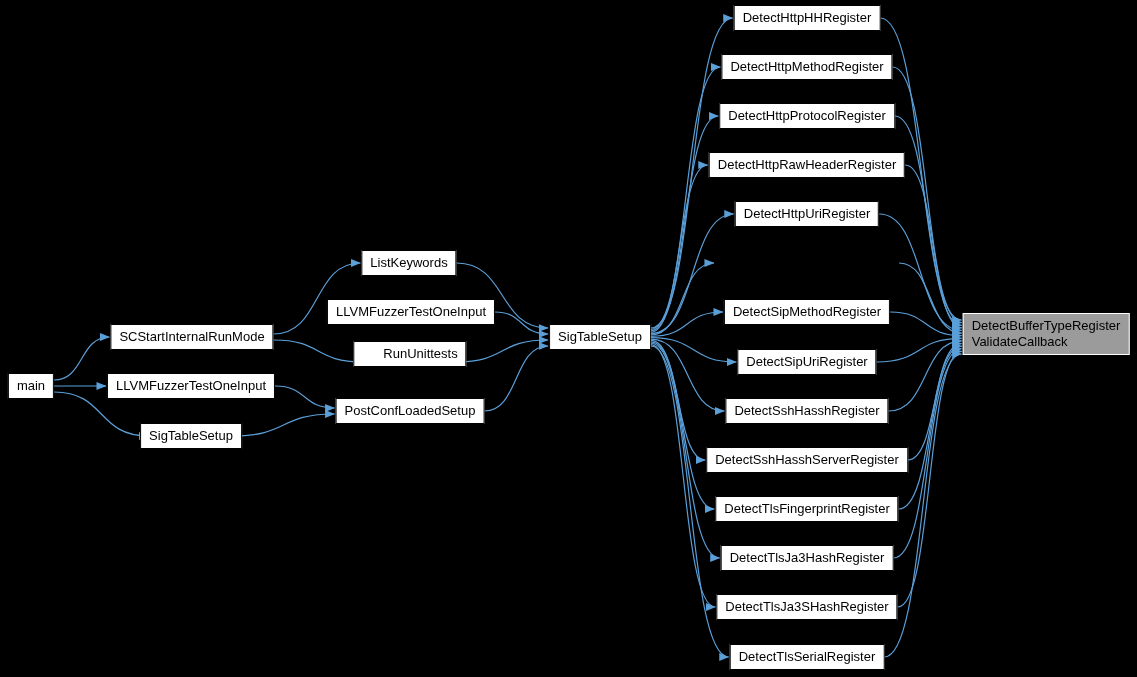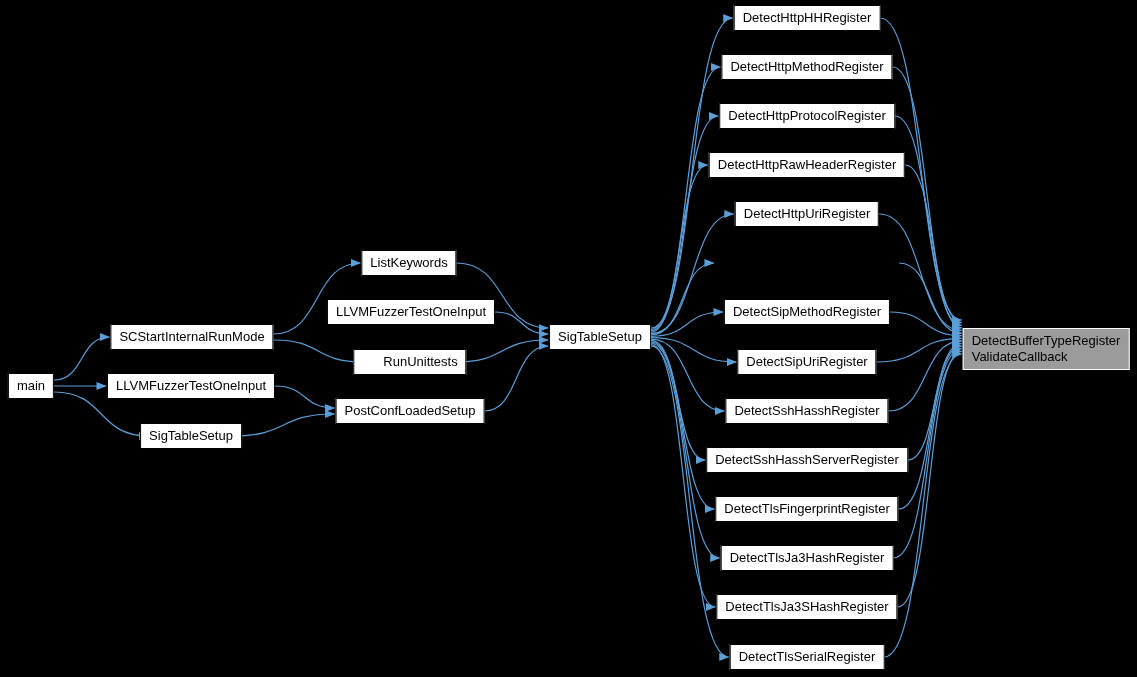--- a/index.html
+++ b/index.html
@@ -96,31 +96,31 @@
       <path d="M 893.3125 558 C 930.91875 558, 924.08125 348.7692307692308, 961.6875 348.7692307692308" class="edge" marker-end="url(#arrowhead)"></path>
       <path d="M 897.6484375 607 C 932.869921875 607, 926.466015625 351.38461538461536, 961.6875 351.38461538461536" class="edge" marker-end="url(#arrowhead)"></path>
       <path d="M 884.2734375 657 C 926.851171875 657, 919.109765625 354, 961.6875 354" class="edge" marker-end="url(#arrowhead)"></path>
     </svg>
 <div class="node" style="left: 31px; top: 386px;">main</div>
     <div class="node" style="left: 192px; top: 337px;">SCStartInternalRunMode</div>
     <div class="node" style="left: 191px; top: 386px;">LLVMFuzzerTestOneInput</div>
     <div class="node" style="left: 191px; top: 436px;">SigTableSetup</div>
     <div class="node" style="left: 409px; top: 263px;">ListKeywords</div>
     <div class="node" style="left: 411px; top: 312px;">LLVMFuzzerTestOneInput</div>
-    <div class="node" style="left: 410px; top: 362px; padding-left: 29px;">RunUnittests</div>
+    <div class="node" style="left: 410px; top: 354px; padding-left: 29px;">RunUnittests</div>
     <div class="node" style="left: 410px; top: 411px;">PostConfLoadedSetup</div>
     <div class="node" style="left: 600px; top: 337px;">SigTableSetup</div>
     <div class="node" style="left: 807px; top: 18px;">DetectHttpHHRegister</div>
     <div class="node" style="left: 807px; top: 116px;">DetectHttpProtocolRegister</div>
     <div class="node" style="left: 807px; top: 67px;">DetectHttpMethodRegister</div>
     <div class="node" style="left: 807px; top: 165px;">DetectHttpRawHeaderRegister</div>
     <div class="node" style="left: 807px; top: 214px;">DetectHttpUriRegister</div>
     <div class="node" style="left: 807px; top: 312px;">DetectSipMethodRegister</div>
     <div class="node" style="left: 807px; top: 362px;">DetectSipUriRegister</div>
     <div class="node" style="left: 807px; top: 411px;">DetectSshHasshRegister</div>
     <div class="node" style="left: 807px; top: 460px;">DetectSshHasshServerRegister</div>
     <div class="node" style="left: 807px; top: 509px;">DetectTlsFingerprintRegister</div>
     <div class="node" style="left: 807px; top: 558px;">DetectTlsJa3HashRegister</div>
     <div class="node" style="left: 807px; top: 607px;">DetectTlsJa3SHashRegister</div>
     <div class="node" style="left: 807px; top: 657px;">DetectTlsSerialRegister</div>
-    <div class="node highlight" style="left: 1046px; top: 349px;">DetectBufferTypeRegister
+    <div class="node highlight" style="left: 1046px; top: 334px;">DetectBufferTypeRegister
 ValidateCallback</div>
   </div>
 
 </body></html>

